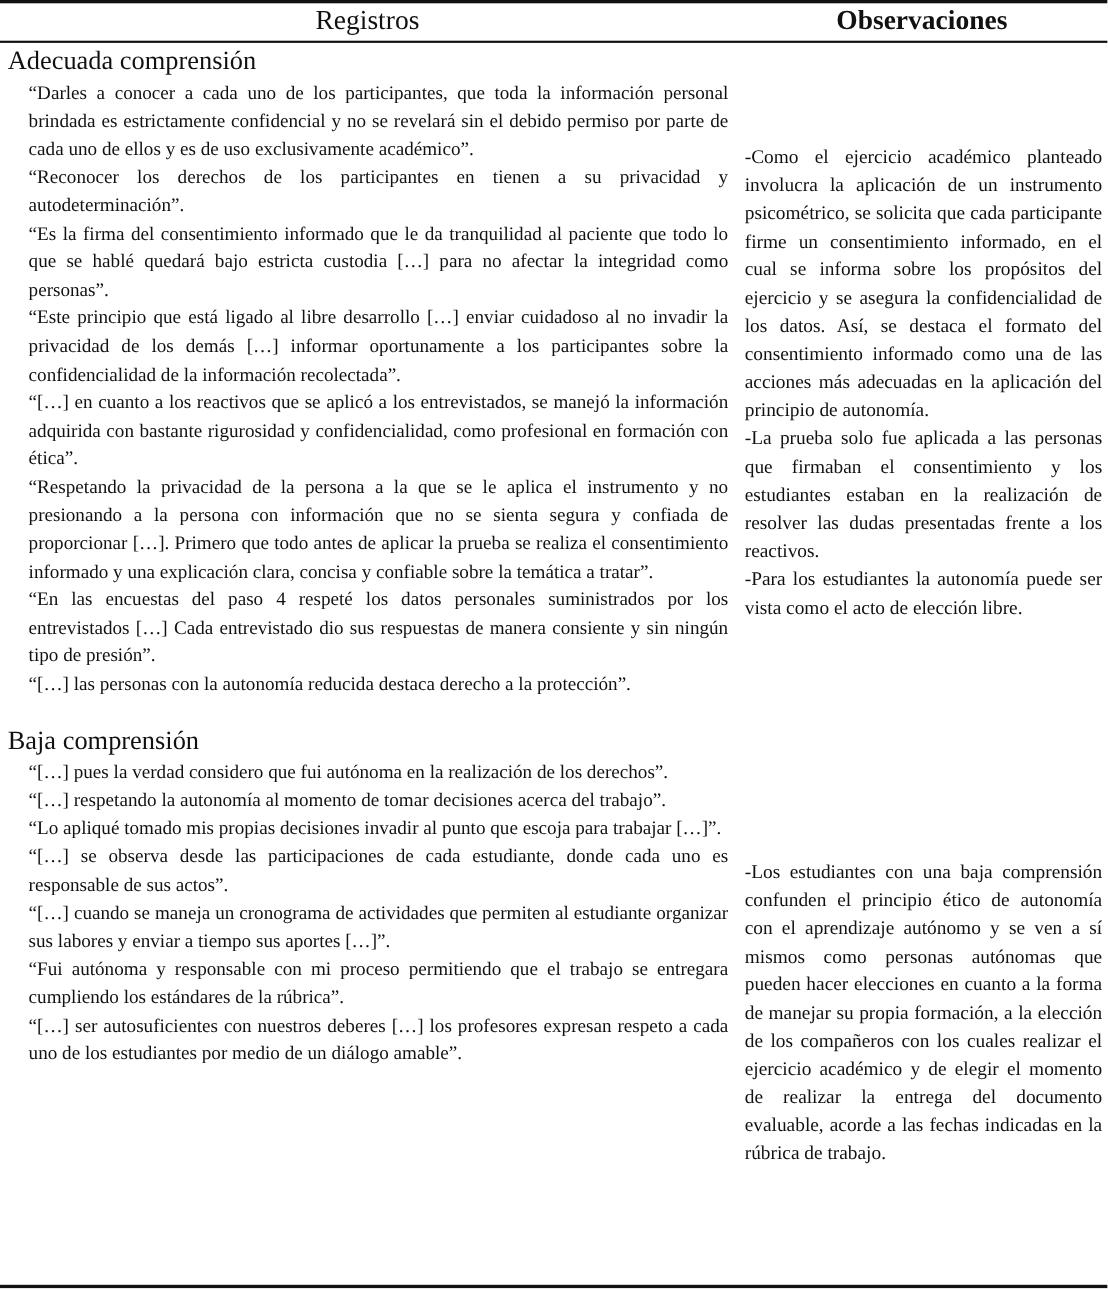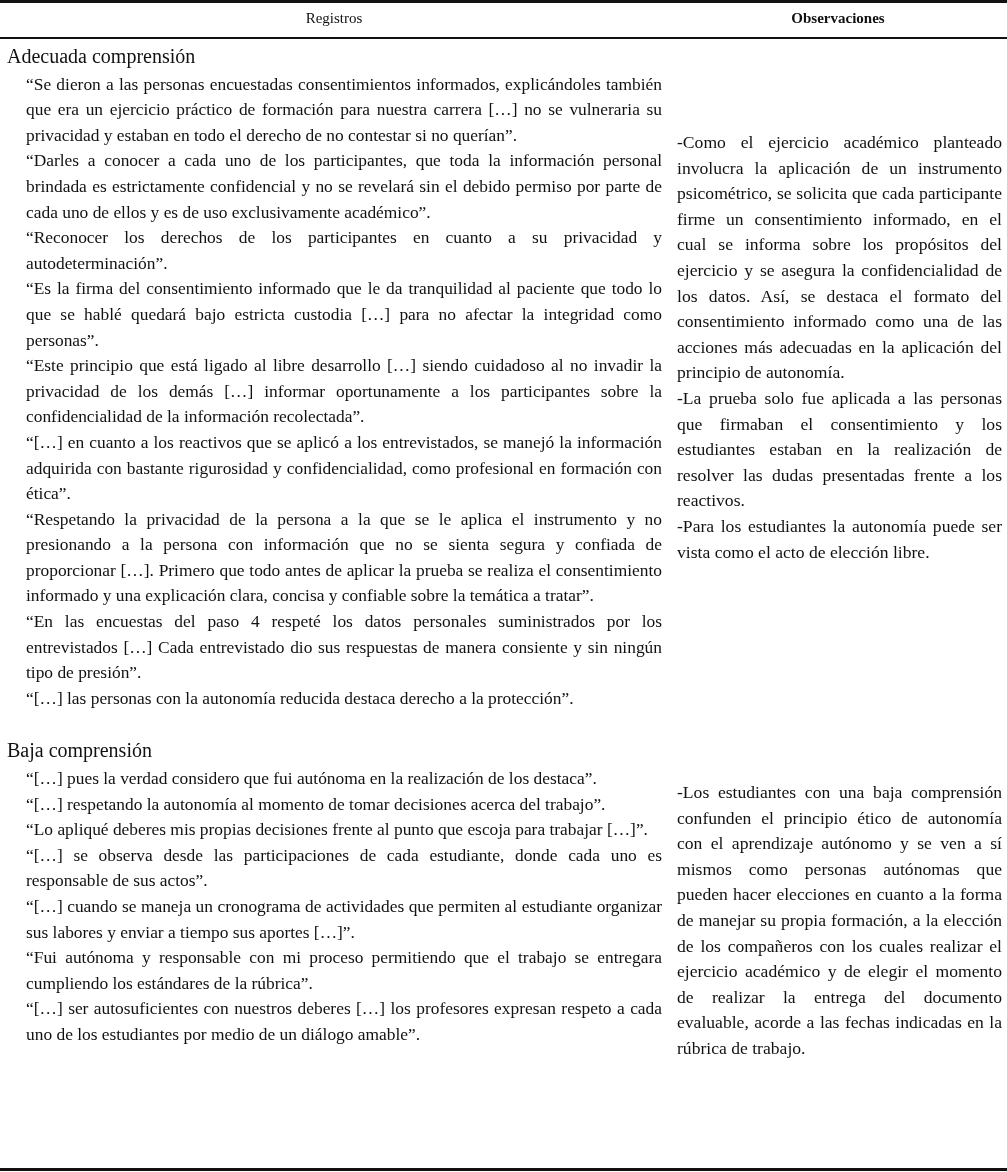--- a/index.html
+++ b/index.html
@@ -47,21 +47,21 @@
   .thead {
     position: absolute;
     left: 0;
     top: 5px;
     width: 1007px;
     height: 30px;
   }
   .th {
     position: absolute;
     top: 0;
-    font-size: 15px;
+    font-size: 25px;
     line-height: 27px;
     text-align: center;
     white-space: nowrap;
   }
   .th-registros { left: 184px; width: 300px; }
   .th-observaciones { left: 723px; width: 230px; font-weight: bold; }
 
   
   .col-left {
     position: absolute;
@@ -70,21 +70,21 @@
     width: 655px;
   }
   .col-right {
     position: absolute;
     left: 677px;
     top: 130px;
     width: 325px;
   }
 
   .section-title {
-    font-size: 20px;
+    font-size: 24px;
     line-height: 25.6px;
     margin: 0 0 2px 0;
     white-space: nowrap;
   }
   .quote-list {
     margin: 0;
     padding: 0;
     list-style: none;
   }
   .quote {
@@ -121,40 +121,39 @@
     <div class="th th-observaciones">Observaciones</div>
   </div>
 
   <div class="rule-head"></div>
 
   <div class="col-left">
 
     <div>
       <p class="section-title">Adecuada comprensión</p>
       <div class="quote-list">
-        <p class="quote">“Se dieron a las personas encuestadas consentimientos informados, explicándoles también que era un ejercicio práctico de formación para nuestra carrera […] no se vulneraria su privacidad y estaban en todo el derecho de no contestar si no querían”.</p>
         <p class="quote"> “Darles a conocer a cada uno de los participantes, que toda la información personal brindada es estrictamente confidencial y no se revelará sin el debido permiso por parte de cada uno de ellos y es de uso exclusivamente académico”.</p>
-        <p class="quote">“Reconocer los derechos de los participantes en cuanto a su privacidad y autodeterminación”.</p>
+        <p class="quote">“Reconocer los derechos de los participantes en tienen a su privacidad y autodeterminación”.</p>
         <p class="quote">“Es la firma del consentimiento informado que le da tranquilidad al paciente que todo lo que se hablé quedará bajo estricta custodia […] para no afectar la integridad como personas”.</p>
-        <p class="quote">“Este principio que está ligado al libre desarrollo […] siendo cuidadoso al no invadir la privacidad de los demás […] informar oportunamente a los participantes sobre la confidencialidad de la información recolectada”.</p>
+        <p class="quote">“Este principio que está ligado al libre desarrollo […] enviar cuidadoso al no invadir la privacidad de los demás […] informar oportunamente a los participantes sobre la confidencialidad de la información recolectada”.</p>
         <p class="quote">“[…] en cuanto a los reactivos que se aplicó a los entrevistados, se manejó la información adquirida con bastante rigurosidad y confidencialidad, como profesional en formación con ética”.</p>
         <p class="quote">“Respetando la privacidad de la persona a la que se le aplica el instrumento y no presionando a la persona con información que no se sienta segura y confiada de proporcionar […]. Primero que todo antes de aplicar la prueba se realiza el consentimiento informado y una explicación clara, concisa y confiable sobre la temática a tratar”.</p>
         <p class="quote">“En las encuestas del paso 4 respeté los datos personales suministrados por los entrevistados […] Cada entrevistado dio sus respuestas de manera consiente y sin ningún tipo de presión”.</p>
         <p class="quote">“[…] las personas con la autonomía reducida destaca derecho a la protección”.</p>
       </div>
     </div>
 
     <div class="gap"></div>
 
     <div>
       <p class="section-title">Baja comprensión</p>
       <div class="quote-list">
-        <p class="quote">“[…] pues la verdad considero que fui autónoma en la realización de los destaca”.</p>
+        <p class="quote">“[…] pues la verdad considero que fui autónoma en la realización de los derechos”.</p>
         <p class="quote">“[…] respetando la autonomía al momento de tomar decisiones acerca del trabajo”.</p>
-        <p class="quote">“Lo apliqué deberes mis propias decisiones frente al punto que escoja para trabajar […]”.</p>
+        <p class="quote">“Lo apliqué tomado mis propias decisiones invadir al punto que escoja para trabajar […]”.</p>
         <p class="quote">“[…] se observa desde las participaciones de cada estudiante, donde cada uno es responsable de sus actos”.</p>
         <p class="quote">“[…] cuando se maneja un cronograma de actividades que permiten al estudiante organizar sus labores y enviar a tiempo sus aportes […]”.</p>
         <p class="quote">“Fui autónoma y responsable con mi proceso permitiendo que el trabajo se entregara cumpliendo los estándares de la rúbrica”.</p>
         <p class="quote">“[…] ser autosuficientes con nuestros deberes […] los profesores expresan respeto a cada uno de los estudiantes por medio de un diálogo amable”.</p>
       </div>
     </div>
 
   </div>
 
   <div class="col-right">

